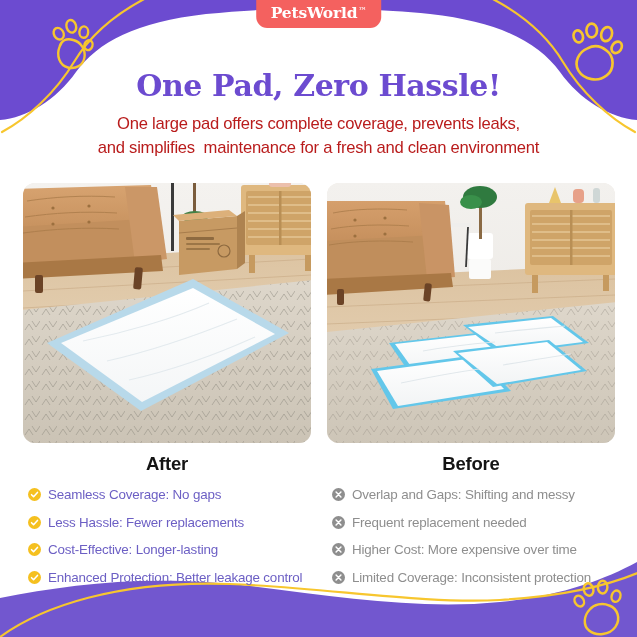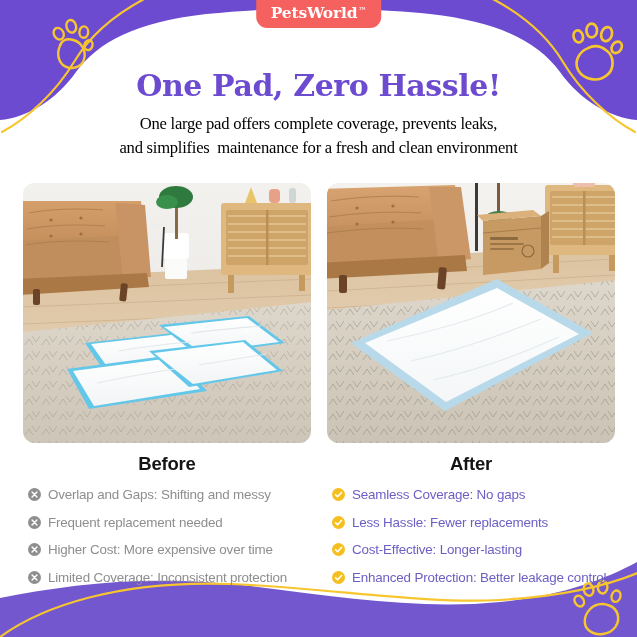--- a/index.html
+++ b/index.html
@@ -72,23 +72,23 @@
     font-family: "DejaVu Serif", serif;
     font-weight: bold;
     font-size: 30px;
     color: #6c4bd0;
     letter-spacing: -0.4px;
     line-height: 1.1;
     margin-top: 12px;
   }
   .subhead {
     margin-top: 10px;
-    font-family: Liberation Serif, serif;
+    font-family: Liberation Sans, sans-serif;
     font-size: 16.6px;
-    color: #000000;
+    color: #b91c1c;
     line-height: 1.42;
     letter-spacing: -0.25px;
     white-space: pre;
   }
 
   
   .compare {
     position: absolute;
     left: 0;
     top: 183px;
@@ -193,164 +193,20 @@
     <span class="brand-tm">™</span>
   </div>
 
   <div class="headline-wrap">
     <div class="headline">One Pad, Zero Hassle!</div>
     <div class="subhead">One large pad offers complete coverage, prevents leaks,
 and simplifies  maintenance for a fresh and clean environment</div>
   </div>
 
   <div class="compare">
-
-    <div class="col col-before">
-      <div class="photo-card">
-        <svg viewBox="0 0 288 260">
-          <defs>
-            <linearGradient id="wallB" x1="0" y1="0" x2="0" y2="1">
-              <stop offset="0" stop-color="#f3f1ee"></stop>
-                <stop offset="1" stop-color="#e8e5e0"></stop>
-            </linearGradient>
-            <linearGradient id="floorB" x1="0" y1="0" x2="0" y2="1">
-              <stop offset="0" stop-color="#dcc3a1"></stop>
-                <stop offset="1" stop-color="#e6d2b6"></stop>
-            </linearGradient>
-            <linearGradient id="sofaB" x1="0" y1="0" x2="0" y2="1">
-              <stop offset="0" stop-color="#d59f6c"></stop>
-                <stop offset="1" stop-color="#b57f4d"></stop>
-            </linearGradient>
-            <linearGradient id="rugB" x1="0" y1="0" x2="0" y2="1">
-              <stop offset="0" stop-color="#ded7cb"></stop>
-                <stop offset="1" stop-color="#cdc5b7"></stop>
-            </linearGradient>
-            <linearGradient id="padB" x1="0" y1="0" x2="0" y2="1">
-              <stop offset="0" stop-color="#ffffff"></stop>
-                <stop offset="1" stop-color="#f2f4f5"></stop>
-            </linearGradient>
-            <pattern id="rugpatB" width="17" height="15" patternUnits="userSpaceOnUse">
-              <path d="M2,12 L6,6 L10,12 M9,3 L13,9 L17,3" stroke="#9a948a" stroke-width="0.8" fill="none" opacity="0.55"></path>
-            </pattern>
-          </defs>
-          <rect width="288" height="260" fill="url(#wallB)"></rect>
-
-          <path d="M0,95 L288,82 L288,185 L0,215 Z" fill="url(#floorB)"></path>
-          <g stroke="#c9ab86" stroke-width="0.8" opacity="0.8">
-            <path d="M0,108 L288,96"></path>
-              <path d="M0,124 L288,112"></path>
-              <path d="M0,141 L288,129"></path>
-            <path d="M0,158 L288,146"></path>
-              <path d="M0,176 L288,163"></path>
-          </g>
-
-          <rect x="198" y="20" width="92" height="72" rx="3" fill="#dfb87f"></rect>
-          <rect x="203" y="27" width="82" height="55" rx="2" fill="#cfa468"></rect>
-          <g stroke="#e4c695" stroke-width="1.5">
-            <path d="M205,33 H283"></path>
-              <path d="M205,41 H283"></path>
-              <path d="M205,49 H283"></path>
-            <path d="M205,57 H283"></path>
-              <path d="M205,65 H283"></path>
-              <path d="M205,73 H283"></path>
-          </g>
-          <rect x="243" y="27" width="2.5" height="55" fill="#b98f55"></rect>
-          <rect x="205" y="92" width="6" height="18" fill="#c69a5f"></rect>
-          <rect x="276" y="92" width="6" height="16" fill="#c69a5f"></rect>
-
-          <path d="M222,20 L228,4 L234,20 Z" fill="#e8c46b"></path>
-          <rect x="246" y="6" width="11" height="14" rx="4" fill="#e7a189"></rect>
-          <rect x="266" y="5" width="7" height="15" rx="3" fill="#cfd7d6"></rect>
-
-          <rect x="140" y="50" width="26" height="26" rx="3" fill="#ffffff"></rect>
-          <rect x="142" y="76" width="22" height="20" rx="2" fill="#fbfbfa"></rect>
-          <rect x="152" y="22" width="3" height="34" fill="#8a6a44"></rect>
-          <ellipse cx="153" cy="14" rx="17" ry="11" fill="#2f7a3f"></ellipse>
-          <ellipse cx="144" cy="19" rx="11" ry="7" fill="#39904a"></ellipse>
-          <rect x="110" y="40" width="34" height="4" rx="1.5" fill="#efeeec"></rect>
-          <g stroke="#3a3a3a" stroke-width="1.8">
-            <path d="M113,44 L116,84"></path>
-              <path d="M141,44 L139,84"></path>
-          </g>
-          <rect x="110" y="24" width="12" height="16" rx="3" fill="#e9c27a"></rect>
-
-          <path d="M-6,18 L118,18 L126,92 L-6,104 Z" fill="url(#sofaB)"></path>
-          <path d="M-6,58 L110,52 L118,96 L-6,108 Z" fill="#c08e5c"></path>
-          <path d="M92,20 L122,22 L128,94 L100,96 Z" fill="#c99465"></path>
-          <g stroke="#a87a49" stroke-width="0.9" opacity="0.85" fill="none">
-            <path d="M6,30 C26,26 54,25 80,27"></path>
-            <path d="M4,46 C26,42 54,41 82,43"></path>
-            <path d="M2,62 C26,58 56,57 86,59"></path>
-          </g>
-          <circle cx="28" cy="37" r="1.6" fill="#9c703f"></circle>
-          <circle cx="58" cy="35" r="1.6" fill="#9c703f"></circle>
-          <circle cx="28" cy="53" r="1.6" fill="#9c703f"></circle>
-          <circle cx="58" cy="51" r="1.6" fill="#9c703f"></circle>
-          <path d="M-6,96 L124,90 L126,104 L-6,112 Z" fill="#a97845"></path>
-          <rect x="98" y="100" width="7" height="18" rx="2" fill="#6b4326" transform="rotate(6 98 100)"></rect>
-          <rect x="10" y="106" width="7" height="16" rx="2" fill="#6b4326"></rect>
-
-          <path d="M-10,150 L300,118 L300,262 L-10,262 Z" fill="url(#rugB)"></path>
-          <path d="M-10,150 L300,118 L300,262 L-10,262 Z" fill="url(#rugpatB)"></path>
-
-          <g>
-
-            <path d="M62,160 L168,148 L196,176 L84,192 Z" fill="#63c7ea"></path>
-            <path d="M68,161 L166,150 L190,175 L88,189 Z" fill="url(#padB)"></path>
-
-            <path d="M136,142 L226,133 L262,160 L174,172 Z" fill="#63c7ea"></path>
-            <path d="M141,144 L224,135 L256,159 L178,169 Z" fill="url(#padB)"></path>
-
-            <path d="M44,186 L150,172 L184,208 L66,226 Z" fill="#63c7ea"></path>
-            <path d="M50,188 L148,175 L177,206 L71,223 Z" fill="url(#padB)"></path>
-
-            <path d="M126,168 L222,157 L260,188 L166,204 Z" fill="#63c7ea"></path>
-            <path d="M131,170 L220,159 L254,187 L170,201 Z" fill="url(#padB)"></path>
-
-            <g stroke="#dfe6ea" stroke-width="1.1" fill="none" opacity="0.9">
-              <path d="M96,168 C118,164 144,161 168,159"></path>
-              <path d="M74,200 C98,195 124,190 152,186"></path>
-              <path d="M168,150 C192,147 216,145 238,143"></path>
-              <path d="M176,182 C200,178 224,174 244,171"></path>
-            </g>
-          </g>
-        </svg>
-      </div>
-      <div class="col-label">Before</div>
-      <ul class="bullets">
-        <li class="bullet">
-          <svg class="bullet-icon" viewBox="0 0 14 14">
-            <circle cx="7" cy="7" r="7" fill="#8e8e8e"></circle>
-            <path d="M4.4,4.4 L9.6,9.6 M9.6,4.4 L4.4,9.6" stroke="#ffffff" stroke-width="1.6" stroke-linecap="round"></path>
-          </svg>
-          <span class="bullet-text">Overlap and Gaps: Shifting and messy</span>
-        </li>
-        <li class="bullet">
-          <svg class="bullet-icon" viewBox="0 0 14 14">
-            <circle cx="7" cy="7" r="7" fill="#8e8e8e"></circle>
-            <path d="M4.4,4.4 L9.6,9.6 M9.6,4.4 L4.4,9.6" stroke="#ffffff" stroke-width="1.6" stroke-linecap="round"></path>
-          </svg>
-          <span class="bullet-text">Frequent replacement needed</span>
-        </li>
-        <li class="bullet">
-          <svg class="bullet-icon" viewBox="0 0 14 14">
-            <circle cx="7" cy="7" r="7" fill="#8e8e8e"></circle>
-            <path d="M4.4,4.4 L9.6,9.6 M9.6,4.4 L4.4,9.6" stroke="#ffffff" stroke-width="1.6" stroke-linecap="round"></path>
-          </svg>
-          <span class="bullet-text">Higher Cost: More expensive over time</span>
-        </li>
-        <li class="bullet">
-          <svg class="bullet-icon" viewBox="0 0 14 14">
-            <circle cx="7" cy="7" r="7" fill="#8e8e8e"></circle>
-            <path d="M4.4,4.4 L9.6,9.6 M9.6,4.4 L4.4,9.6" stroke="#ffffff" stroke-width="1.6" stroke-linecap="round"></path>
-          </svg>
-          <span class="bullet-text">Limited Coverage: Inconsistent protection</span>
-        </li>
-      </ul>
-    </div>
 
     <div class="col col-after">
       <div class="photo-card">
         <svg viewBox="0 0 288 260">
           <defs>
             <linearGradient id="wallA" x1="0" y1="0" x2="0" y2="1">
               <stop offset="0" stop-color="#f4f2ef"></stop>
                 <stop offset="1" stop-color="#e9e6e1"></stop>
             </linearGradient>
             <linearGradient id="floorA" x1="0" y1="0" x2="0" y2="1">
@@ -465,20 +321,164 @@
         </li>
         <li class="bullet">
           <svg class="bullet-icon" viewBox="0 0 14 14">
             <circle cx="7" cy="7" r="7" fill="#f5c01f"></circle>
             <path d="M3.8,7.2 L6,9.4 L10.2,4.8" stroke="#ffffff" stroke-width="1.7" fill="none" stroke-linecap="round" stroke-linejoin="round"></path>
           </svg>
           <span class="bullet-text">Enhanced Protection: Better leakage control</span>
         </li>
       </ul>
     </div>
+
+    <div class="col col-before">
+      <div class="photo-card">
+        <svg viewBox="0 0 288 260">
+          <defs>
+            <linearGradient id="wallB" x1="0" y1="0" x2="0" y2="1">
+              <stop offset="0" stop-color="#f3f1ee"></stop>
+                <stop offset="1" stop-color="#e8e5e0"></stop>
+            </linearGradient>
+            <linearGradient id="floorB" x1="0" y1="0" x2="0" y2="1">
+              <stop offset="0" stop-color="#dcc3a1"></stop>
+                <stop offset="1" stop-color="#e6d2b6"></stop>
+            </linearGradient>
+            <linearGradient id="sofaB" x1="0" y1="0" x2="0" y2="1">
+              <stop offset="0" stop-color="#d59f6c"></stop>
+                <stop offset="1" stop-color="#b57f4d"></stop>
+            </linearGradient>
+            <linearGradient id="rugB" x1="0" y1="0" x2="0" y2="1">
+              <stop offset="0" stop-color="#ded7cb"></stop>
+                <stop offset="1" stop-color="#cdc5b7"></stop>
+            </linearGradient>
+            <linearGradient id="padB" x1="0" y1="0" x2="0" y2="1">
+              <stop offset="0" stop-color="#ffffff"></stop>
+                <stop offset="1" stop-color="#f2f4f5"></stop>
+            </linearGradient>
+            <pattern id="rugpatB" width="17" height="15" patternUnits="userSpaceOnUse">
+              <path d="M2,12 L6,6 L10,12 M9,3 L13,9 L17,3" stroke="#9a948a" stroke-width="0.8" fill="none" opacity="0.55"></path>
+            </pattern>
+          </defs>
+          <rect width="288" height="260" fill="url(#wallB)"></rect>
+
+          <path d="M0,95 L288,82 L288,185 L0,215 Z" fill="url(#floorB)"></path>
+          <g stroke="#c9ab86" stroke-width="0.8" opacity="0.8">
+            <path d="M0,108 L288,96"></path>
+              <path d="M0,124 L288,112"></path>
+              <path d="M0,141 L288,129"></path>
+            <path d="M0,158 L288,146"></path>
+              <path d="M0,176 L288,163"></path>
+          </g>
+
+          <rect x="198" y="20" width="92" height="72" rx="3" fill="#dfb87f"></rect>
+          <rect x="203" y="27" width="82" height="55" rx="2" fill="#cfa468"></rect>
+          <g stroke="#e4c695" stroke-width="1.5">
+            <path d="M205,33 H283"></path>
+              <path d="M205,41 H283"></path>
+              <path d="M205,49 H283"></path>
+            <path d="M205,57 H283"></path>
+              <path d="M205,65 H283"></path>
+              <path d="M205,73 H283"></path>
+          </g>
+          <rect x="243" y="27" width="2.5" height="55" fill="#b98f55"></rect>
+          <rect x="205" y="92" width="6" height="18" fill="#c69a5f"></rect>
+          <rect x="276" y="92" width="6" height="16" fill="#c69a5f"></rect>
+
+          <path d="M222,20 L228,4 L234,20 Z" fill="#e8c46b"></path>
+          <rect x="246" y="6" width="11" height="14" rx="4" fill="#e7a189"></rect>
+          <rect x="266" y="5" width="7" height="15" rx="3" fill="#cfd7d6"></rect>
+
+          <rect x="140" y="50" width="26" height="26" rx="3" fill="#ffffff"></rect>
+          <rect x="142" y="76" width="22" height="20" rx="2" fill="#fbfbfa"></rect>
+          <rect x="152" y="22" width="3" height="34" fill="#8a6a44"></rect>
+          <ellipse cx="153" cy="14" rx="17" ry="11" fill="#2f7a3f"></ellipse>
+          <ellipse cx="144" cy="19" rx="11" ry="7" fill="#39904a"></ellipse>
+          <rect x="110" y="40" width="34" height="4" rx="1.5" fill="#efeeec"></rect>
+          <g stroke="#3a3a3a" stroke-width="1.8">
+            <path d="M113,44 L116,84"></path>
+              <path d="M141,44 L139,84"></path>
+          </g>
+          <rect x="110" y="24" width="12" height="16" rx="3" fill="#e9c27a"></rect>
+
+          <path d="M-6,18 L118,18 L126,92 L-6,104 Z" fill="url(#sofaB)"></path>
+          <path d="M-6,58 L110,52 L118,96 L-6,108 Z" fill="#c08e5c"></path>
+          <path d="M92,20 L122,22 L128,94 L100,96 Z" fill="#c99465"></path>
+          <g stroke="#a87a49" stroke-width="0.9" opacity="0.85" fill="none">
+            <path d="M6,30 C26,26 54,25 80,27"></path>
+            <path d="M4,46 C26,42 54,41 82,43"></path>
+            <path d="M2,62 C26,58 56,57 86,59"></path>
+          </g>
+          <circle cx="28" cy="37" r="1.6" fill="#9c703f"></circle>
+          <circle cx="58" cy="35" r="1.6" fill="#9c703f"></circle>
+          <circle cx="28" cy="53" r="1.6" fill="#9c703f"></circle>
+          <circle cx="58" cy="51" r="1.6" fill="#9c703f"></circle>
+          <path d="M-6,96 L124,90 L126,104 L-6,112 Z" fill="#a97845"></path>
+          <rect x="98" y="100" width="7" height="18" rx="2" fill="#6b4326" transform="rotate(6 98 100)"></rect>
+          <rect x="10" y="106" width="7" height="16" rx="2" fill="#6b4326"></rect>
+
+          <path d="M-10,150 L300,118 L300,262 L-10,262 Z" fill="url(#rugB)"></path>
+          <path d="M-10,150 L300,118 L300,262 L-10,262 Z" fill="url(#rugpatB)"></path>
+
+          <g>
+
+            <path d="M62,160 L168,148 L196,176 L84,192 Z" fill="#63c7ea"></path>
+            <path d="M68,161 L166,150 L190,175 L88,189 Z" fill="url(#padB)"></path>
+
+            <path d="M136,142 L226,133 L262,160 L174,172 Z" fill="#63c7ea"></path>
+            <path d="M141,144 L224,135 L256,159 L178,169 Z" fill="url(#padB)"></path>
+
+            <path d="M44,186 L150,172 L184,208 L66,226 Z" fill="#63c7ea"></path>
+            <path d="M50,188 L148,175 L177,206 L71,223 Z" fill="url(#padB)"></path>
+
+            <path d="M126,168 L222,157 L260,188 L166,204 Z" fill="#63c7ea"></path>
+            <path d="M131,170 L220,159 L254,187 L170,201 Z" fill="url(#padB)"></path>
+
+            <g stroke="#dfe6ea" stroke-width="1.1" fill="none" opacity="0.9">
+              <path d="M96,168 C118,164 144,161 168,159"></path>
+              <path d="M74,200 C98,195 124,190 152,186"></path>
+              <path d="M168,150 C192,147 216,145 238,143"></path>
+              <path d="M176,182 C200,178 224,174 244,171"></path>
+            </g>
+          </g>
+        </svg>
+      </div>
+      <div class="col-label">Before</div>
+      <ul class="bullets">
+        <li class="bullet">
+          <svg class="bullet-icon" viewBox="0 0 14 14">
+            <circle cx="7" cy="7" r="7" fill="#8e8e8e"></circle>
+            <path d="M4.4,4.4 L9.6,9.6 M9.6,4.4 L4.4,9.6" stroke="#ffffff" stroke-width="1.6" stroke-linecap="round"></path>
+          </svg>
+          <span class="bullet-text">Overlap and Gaps: Shifting and messy</span>
+        </li>
+        <li class="bullet">
+          <svg class="bullet-icon" viewBox="0 0 14 14">
+            <circle cx="7" cy="7" r="7" fill="#8e8e8e"></circle>
+            <path d="M4.4,4.4 L9.6,9.6 M9.6,4.4 L4.4,9.6" stroke="#ffffff" stroke-width="1.6" stroke-linecap="round"></path>
+          </svg>
+          <span class="bullet-text">Frequent replacement needed</span>
+        </li>
+        <li class="bullet">
+          <svg class="bullet-icon" viewBox="0 0 14 14">
+            <circle cx="7" cy="7" r="7" fill="#8e8e8e"></circle>
+            <path d="M4.4,4.4 L9.6,9.6 M9.6,4.4 L4.4,9.6" stroke="#ffffff" stroke-width="1.6" stroke-linecap="round"></path>
+          </svg>
+          <span class="bullet-text">Higher Cost: More expensive over time</span>
+        </li>
+        <li class="bullet">
+          <svg class="bullet-icon" viewBox="0 0 14 14">
+            <circle cx="7" cy="7" r="7" fill="#8e8e8e"></circle>
+            <path d="M4.4,4.4 L9.6,9.6 M9.6,4.4 L4.4,9.6" stroke="#ffffff" stroke-width="1.6" stroke-linecap="round"></path>
+          </svg>
+          <span class="bullet-text">Limited Coverage: Inconsistent protection</span>
+        </li>
+      </ul>
+    </div>
   </div>
 
   <svg class="deco-layer" viewBox="0 0 637 637">
     <path d="M0,598 C70,584 150,574 250,586 C340,597 420,610 500,602
              C560,596 604,580 637,562 L637,637 L0,637 Z" fill="#7257cf"></path>
     <path d="M-4,640 C40,606 120,580 230,584 C330,588 420,604 500,600
              C566,596 612,584 640,572" stroke="#f7c62e" stroke-width="2.2" fill="none" stroke-linecap="round"></path>
   </svg>
 
   <svg class="deco-layer" viewBox="0 0 637 637">

